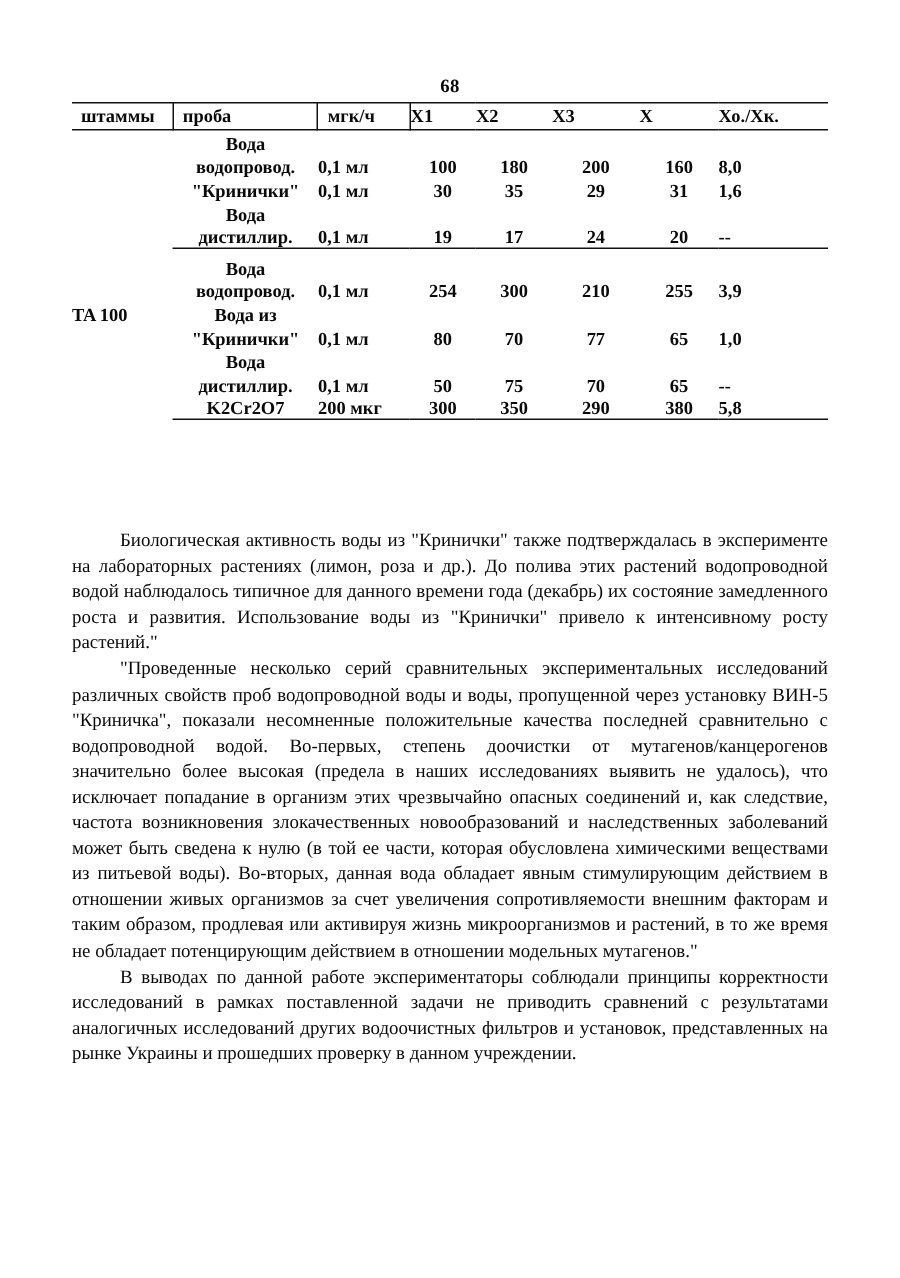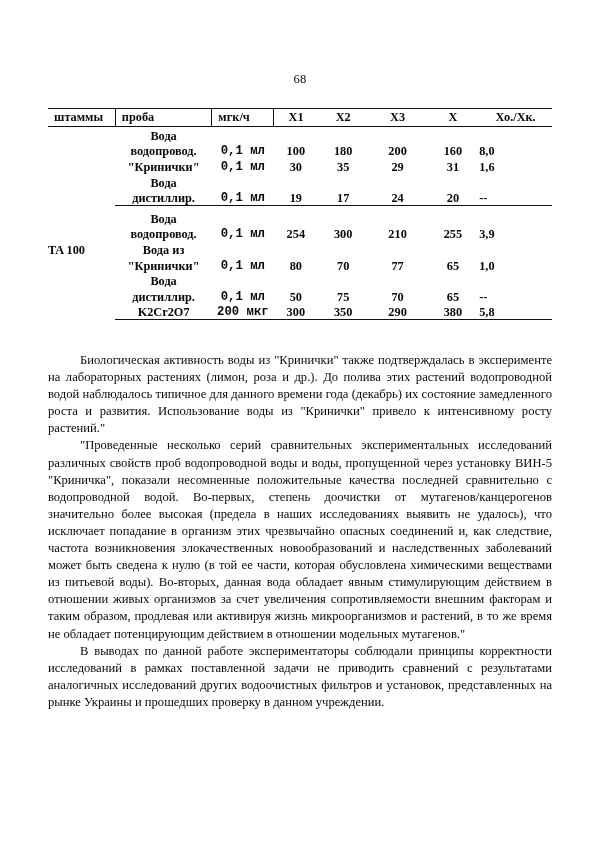--- a/index.html
+++ b/index.html
@@ -18,39 +18,37 @@
   }
 
   
   .page-number {
     position: absolute;
     top: 50px;
     left: 0;
     width: 600px;
     text-align: center;
     font-size: 12.5px;
-    font-weight: 400;
+    font-weight: 700;
     letter-spacing: 0.2px;
-    margin-top: 22px;
   }
 
   
   .table-wrap {
     position: absolute;
     top: 68px;
     left: 48px;
     width: 504px;
   }
   table.data {
     width: 504px;
     border-collapse: collapse;
     font-size: 12.3px;
     font-weight: 700;
     line-height: 1.04;
-    margin-top: 40px;
   }
   table.data td, table.data th {
     padding: 0;
     margin: 0;
     vertical-align: bottom;
     font-weight: 700;
     white-space: nowrap;
   }
   
   .c-strain { width: 62px; }
@@ -66,27 +64,27 @@
   tr.head td {
     border-top: 1.6px solid #111;
     border-bottom: 1.6px solid #111;
     padding-top: 1px;
     padding-bottom: 1px;
     height: 15px;
     vertical-align: middle;
   }
   tr.head td.vr { border-right: 1.4px solid #111; }
   .h-left  { text-align: left;  padding-left: 6px !important; }
-  .h-ctr   { text-align: center; }
+  .h-ctr   { text-align: left; }
 
   
   tr.body td { height: 15.6px; }
   .t-strain { text-align: left;  padding-left: 8px; }
   .t-sample { text-align: center;  padding-left: 6px; }
-  .t-dose   { text-align: center;  padding-left: 4px; font-family: Liberation Mono, monospace; }
+  .t-dose   { text-align: left;  padding-left: 4px; }
   .t-num    { text-align: center; }
   .t-ratio  { text-align: left; }
 
   tr.sep-row td {
     border-top: 1.6px solid #111;
     height: 4px;
     font-size: 0;
     line-height: 0;
   }
   tr.sep-row td.nr { border-top: none; }

